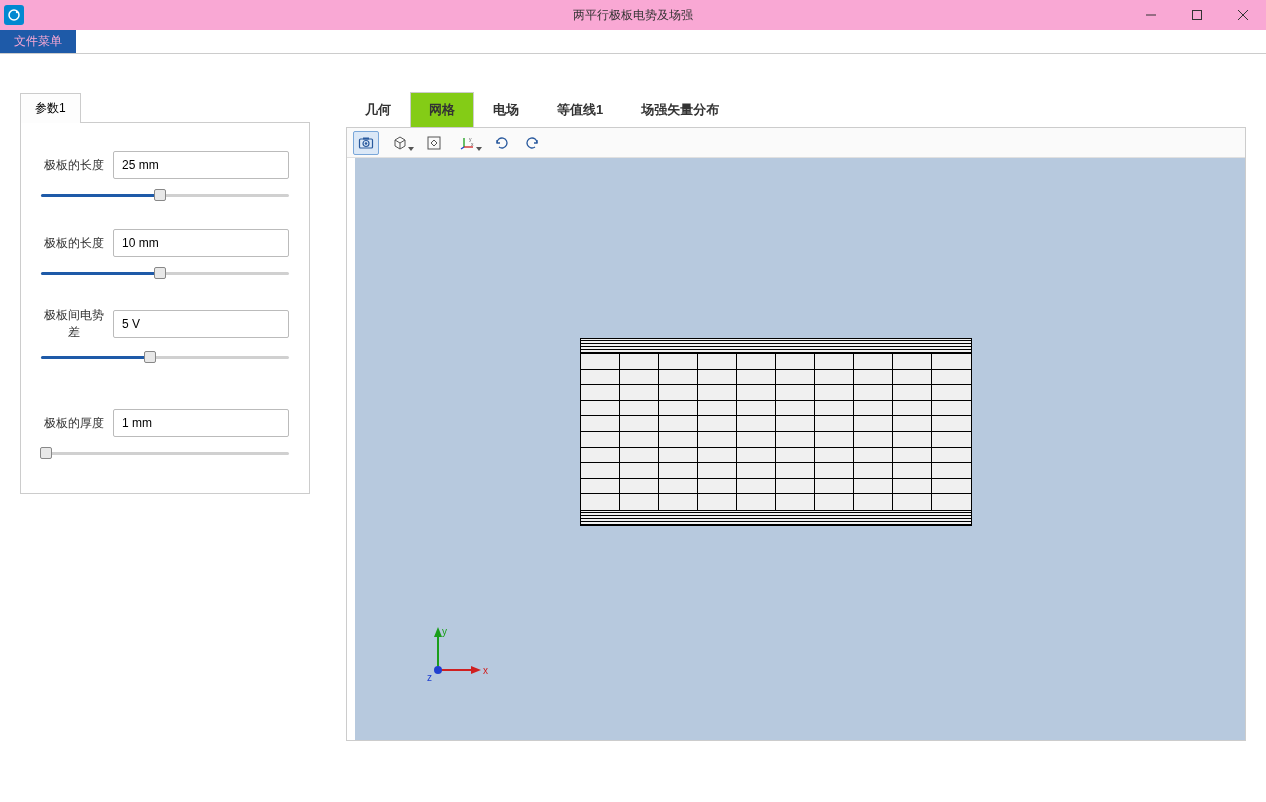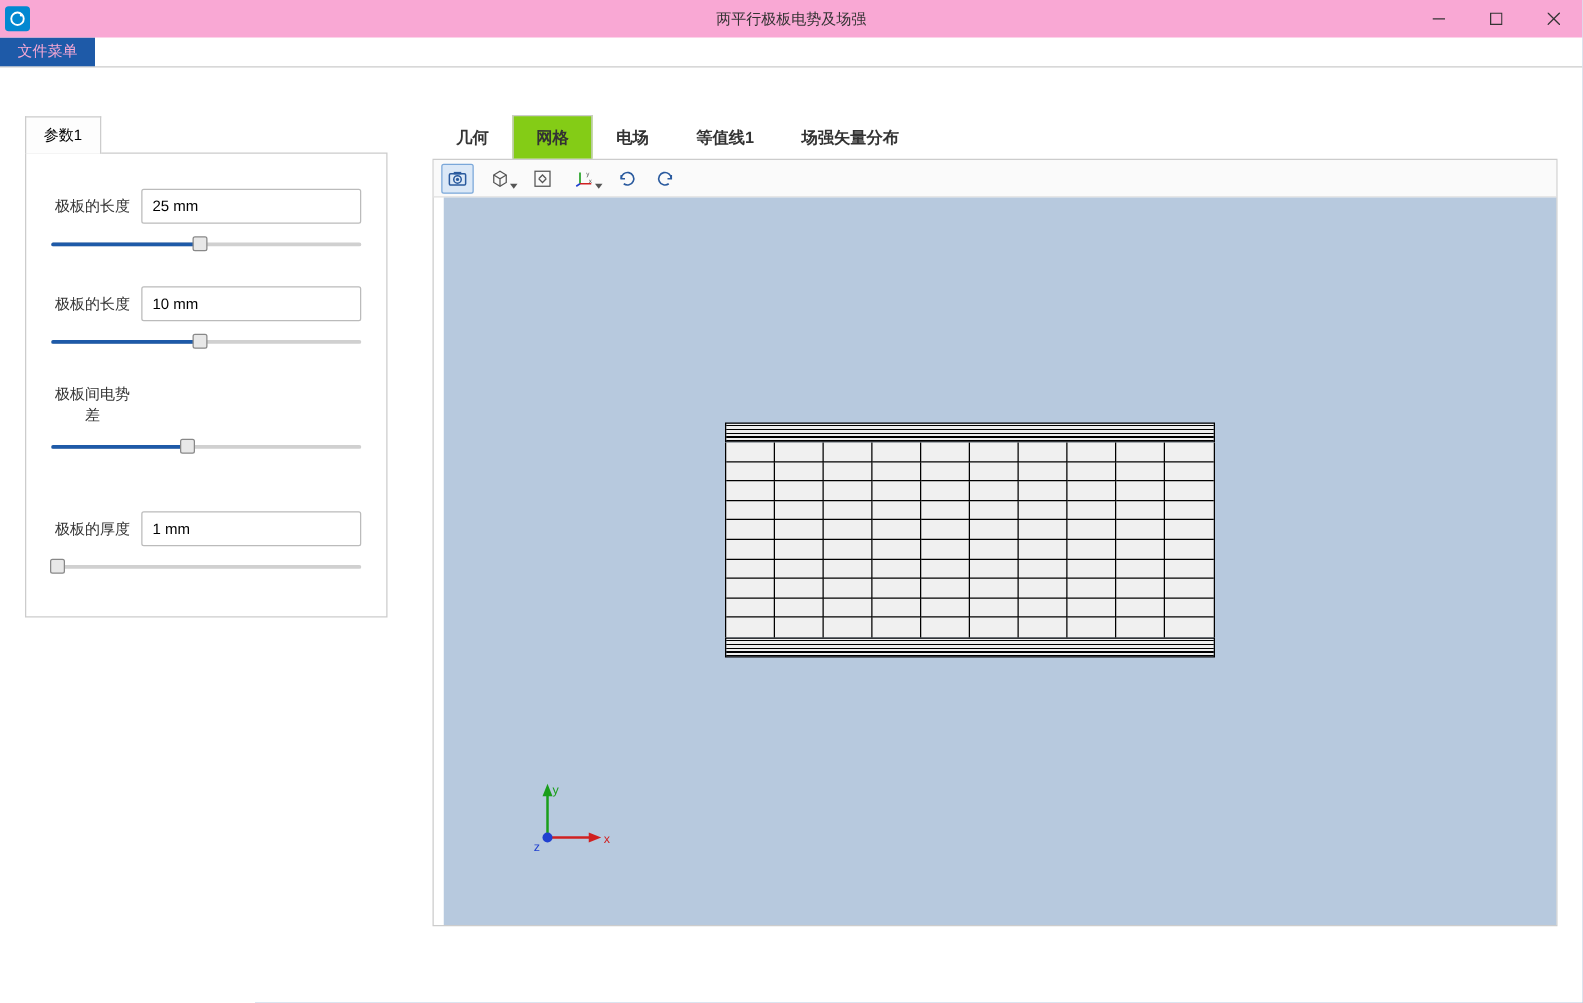--- a/index.html
+++ b/index.html
@@ -125,20 +125,21 @@
         <div class="slider-wrap">
           <div class="slider-track"></div>
           <div class="slider-fill" style="width:48%"></div>
           <div class="slider-thumb" style="left:48%"></div>
         </div>
       </div>
 
       <div class="field">
         <div class="field-row">
           <div class="field-label">极板间电势差</div>
+          <input class="field-input" value="5 V" style="">
         </div>
         <div class="slider-wrap">
           <div class="slider-track"></div>
           <div class="slider-fill" style="width:44%"></div>
           <div class="slider-thumb" style="left:44%"></div>
         </div>
       </div>
 
       <div class="field">
         <div class="field-row">

